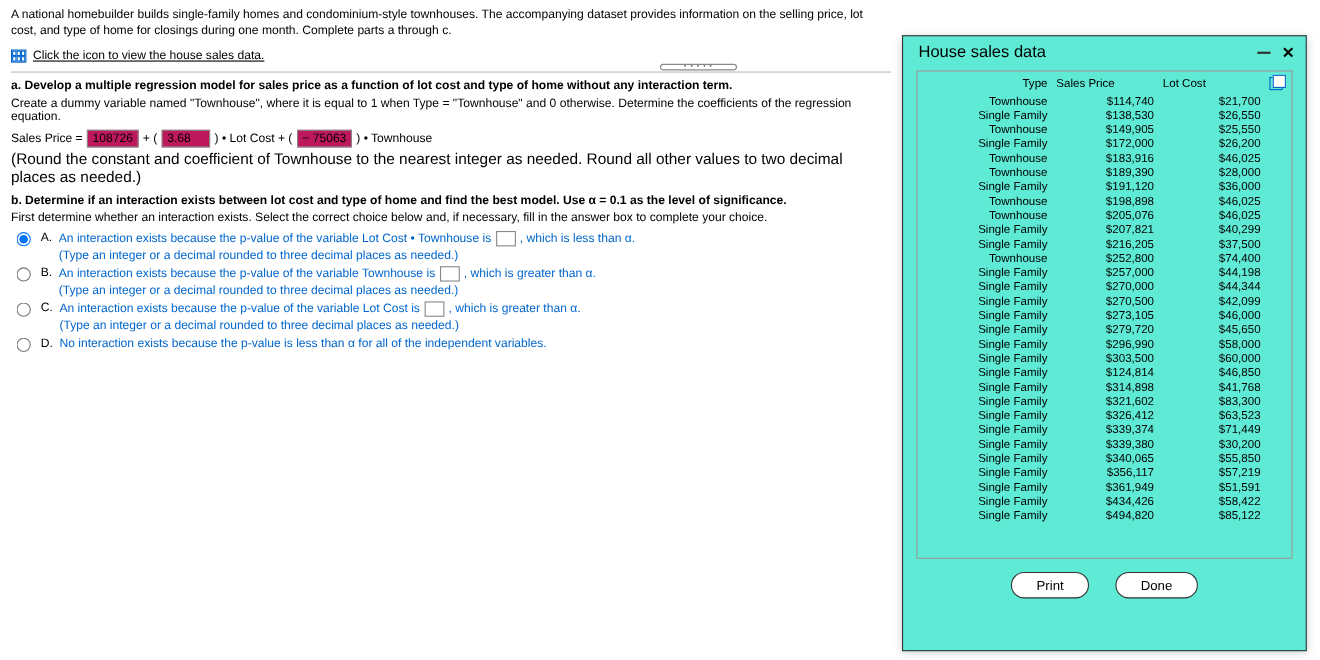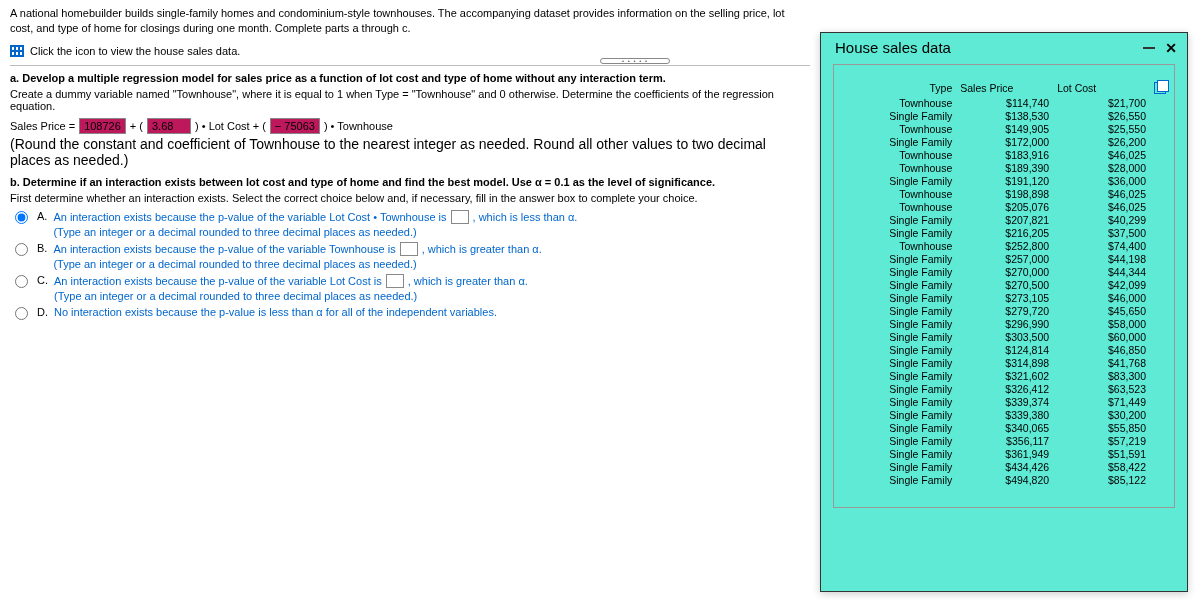--- a/index.html
+++ b/index.html
@@ -22,20 +22,21 @@
     margin-bottom: 8px;
     line-height: 1.4;
   }
   .data-link {
     display: flex;
     align-items: center;
     gap: 6px;
     font-size: 11px;
     color: #000;
     margin-bottom: 8px;
+    text-decoration: underline;
   }
   .grid-icon {
     width: 14px; height: 12px;
     border: 1px solid #0066cc;
     display: grid;
     grid-template-columns: repeat(3,1fr);
     grid-template-rows: repeat(2,1fr);
   }
   .grid-icon span { border: 0.5px solid #0066cc; }
   hr.sep { border: none; border-top: 1px solid #bbb; margin: 4px 0 6px 0; }
@@ -99,21 +100,21 @@
   .min-icon { width:12px; height:2px; background:#333; display:inline-block;}
   .close-icon { font-size:14px; font-weight:bold; cursor:pointer;}
   .modal-body {
     border: 1px solid #999;
     margin: 6px 12px 6px 12px;
     height: 444px;
     overflow: hidden;
     padding: 4px 6px;
     font-size: 10.5px;
   }
-  .tbl { width: 100%; display: grid; grid-template-columns: 1.2fr 1fr 1fr 18px; margin-top: 12px; }
+  .tbl { width: 100%; display: grid; grid-template-columns: 1.2fr 1fr 1fr 18px; }
   .tbl .cell { padding: 0.5px 4px; text-align:right; white-space:nowrap;}
   .tbl .hcell { font-weight: normal; text-align:left; padding: 0.5px 4px;}
   .tbl .type-col { text-align:right; }
   .copy-icon {
     width:12px; height:12px; border:1px solid #0066cc;
     display:inline-block; position:relative;
   }
   .copy-icon::after {
     content:""; position:absolute; left:2px; top:-3px;
     width:10px; height:10px; border:1px solid #0066cc; background:#fff;
@@ -352,13 +353,17 @@
         <div class="cell type-col">Single Family</div>
         <div class="cell">$434,426</div>
         <div class="cell">$58,422</div>
         <div class="cell"></div>
         <div class="cell type-col">Single Family</div>
         <div class="cell">$494,820</div>
         <div class="cell">$85,122</div>
         <div class="cell"></div>
       </div>
   </div>
+  <div class="modal-foot">
+    <button class="pill">Print</button>
+    <button class="pill">Done</button>
+  </div>
 </div>
 
 </body></html>

